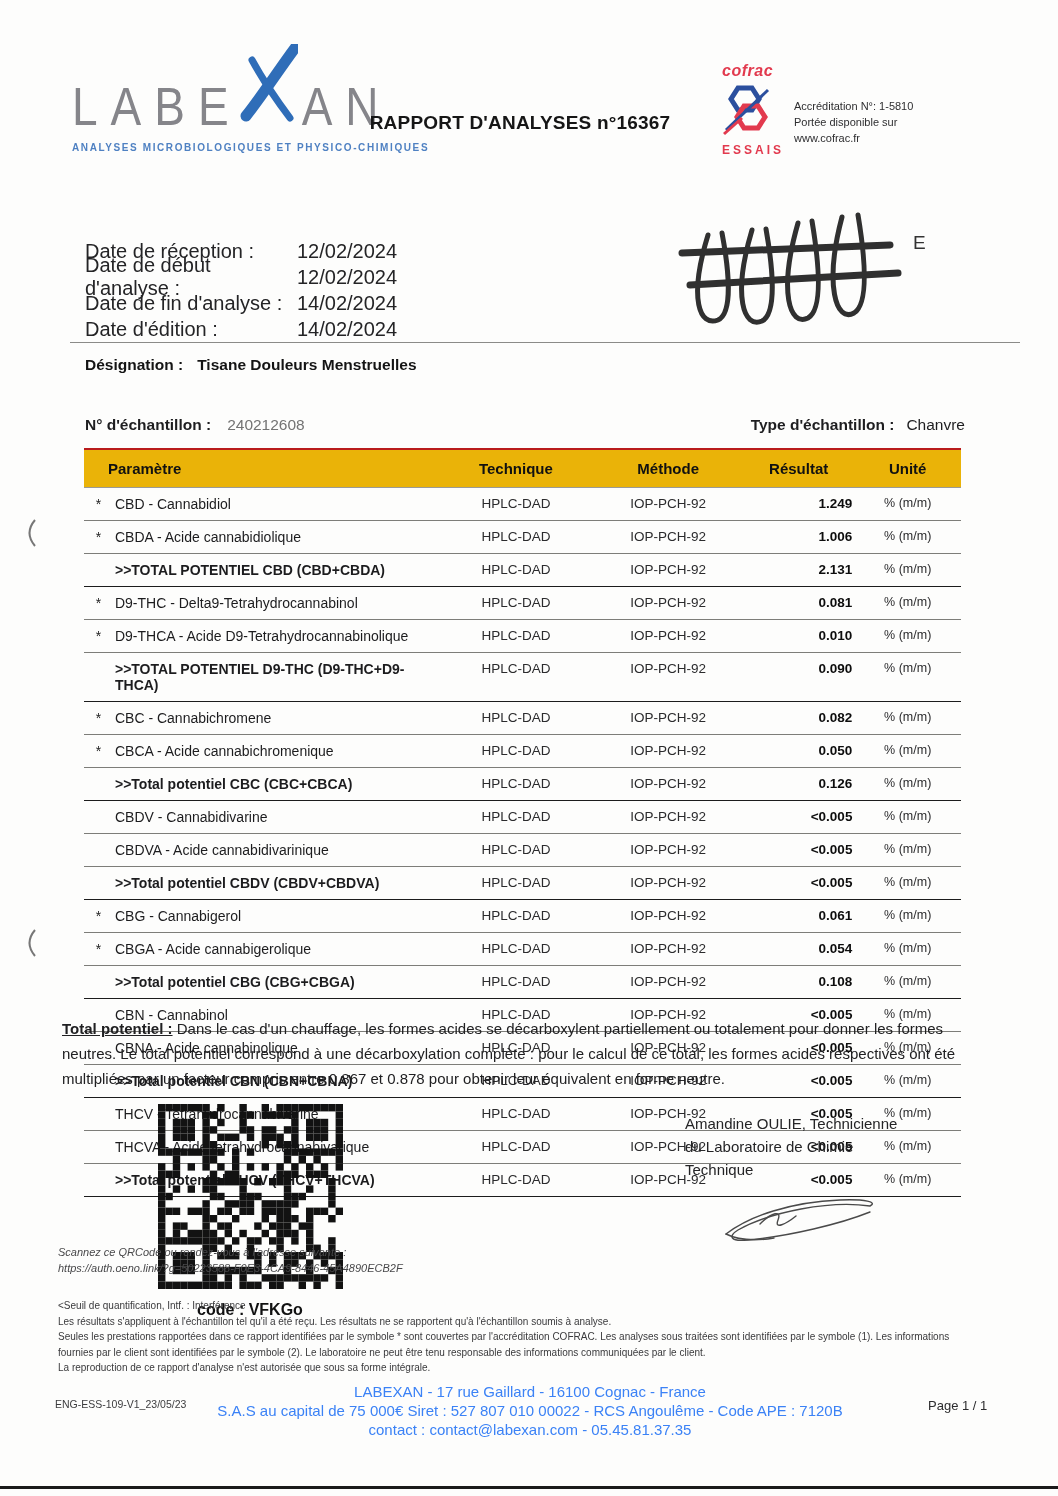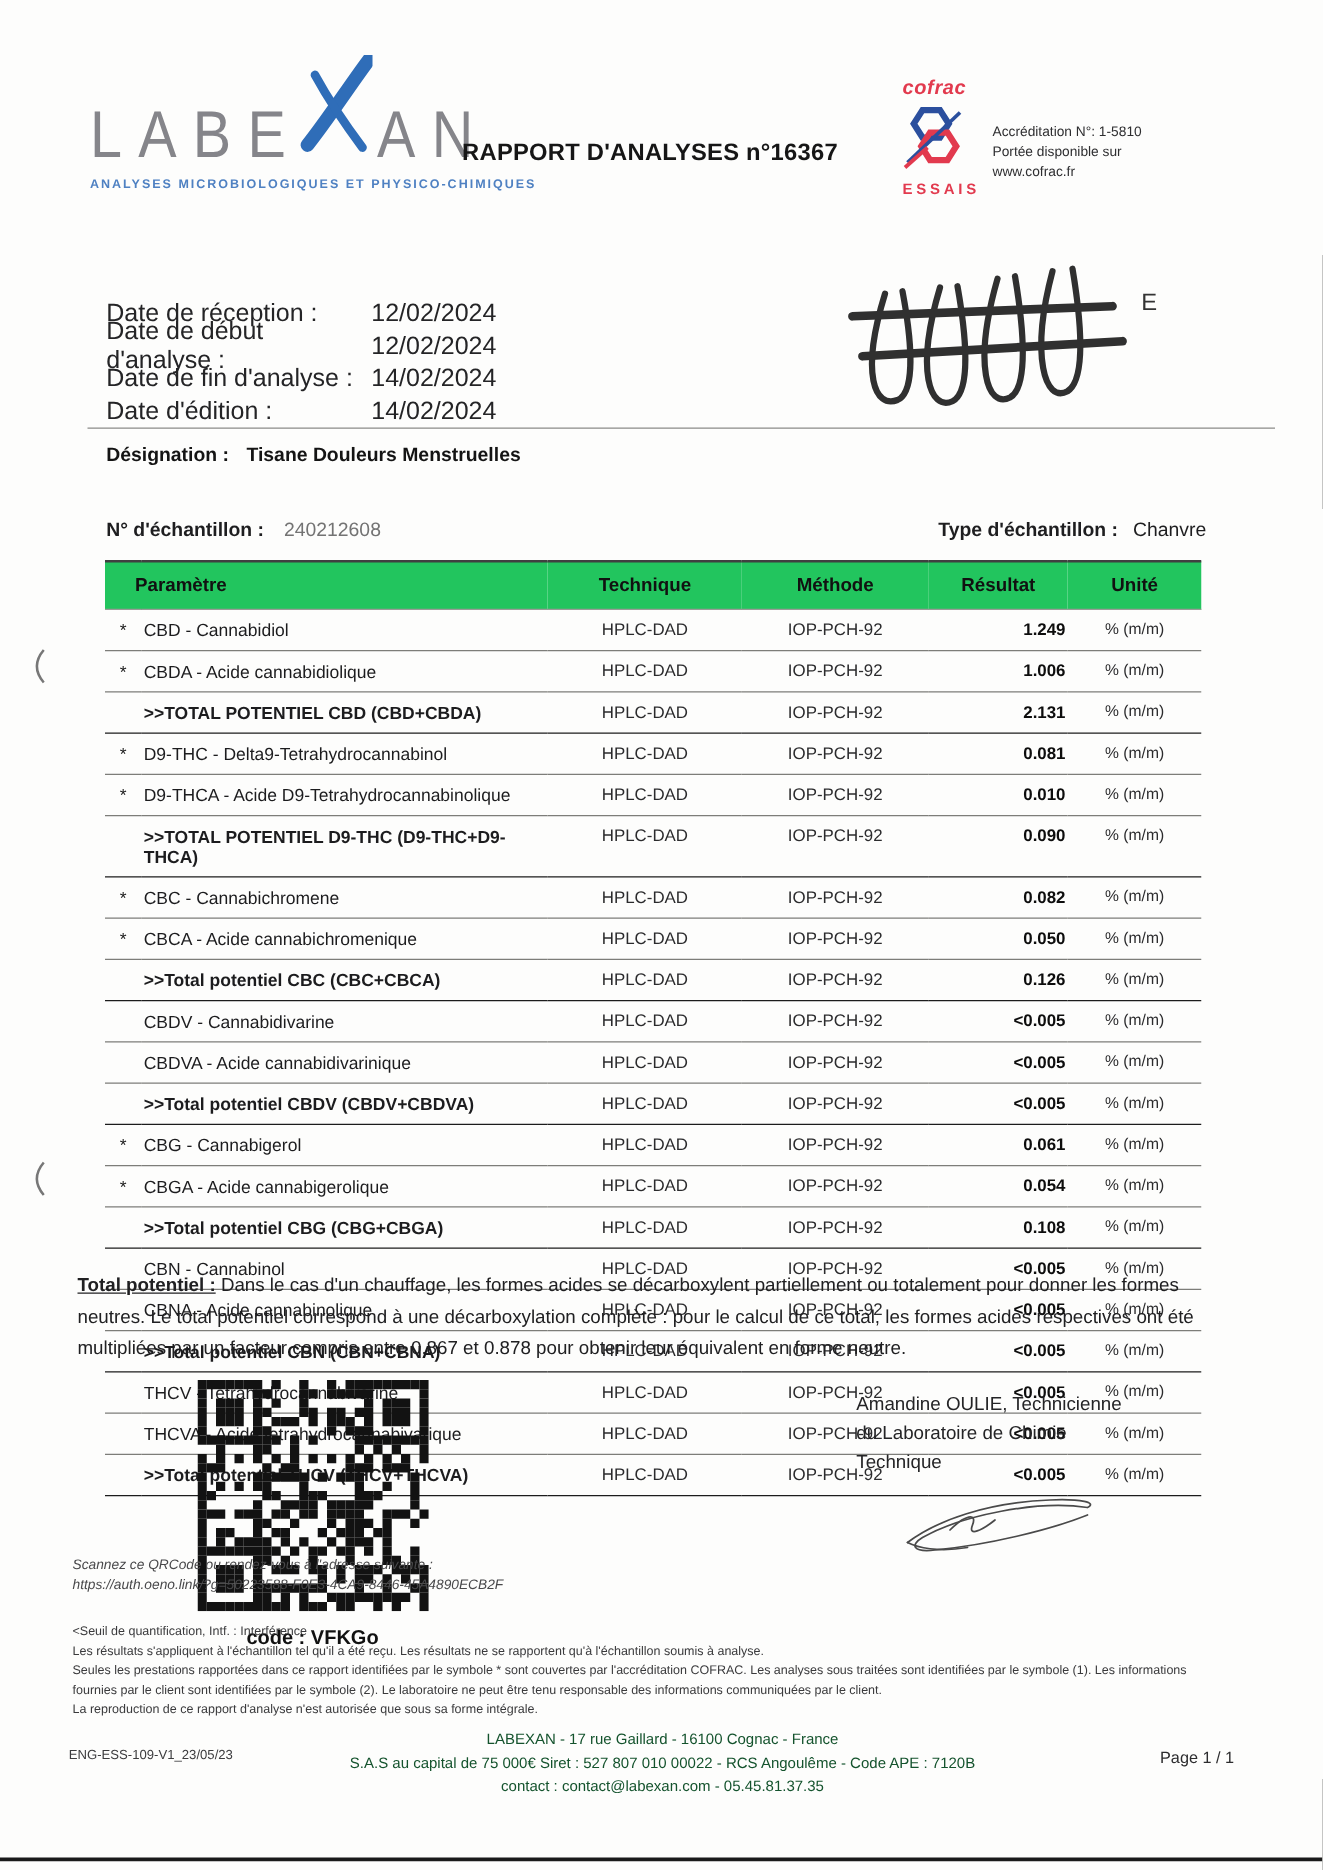--- a/index.html
+++ b/index.html
@@ -35,21 +35,21 @@
   .designation .val{margin-left:14px;}
   .sample-line{position:absolute;left:85px;top:416px;width:880px;display:flex;font-size:15.5px;}
   .sample-num-label{font-weight:700;}
   .sample-num{margin-left:16px;color:#737373;}
   .sample-type{margin-left:auto;display:flex;}
   .sample-type .lbl{font-weight:700;}
   .sample-type .val{margin-left:12px;font-weight:400;}
   
   .results{position:absolute;left:84px;top:448px;width:877px;}
   table{border-collapse:collapse;width:877px;font-size:13.5px;color:#1c1c1e;}
-  thead tr{background:#22c55e;border-top:2px solid #404040;border-bottom:1px solid #9a9a96;}
+  thead tr{background:#eab308;border-top:2px solid #b91c1c;border-bottom:1px solid #9a9a96;}
   th{font-size:15px;font-weight:700;color:#111;padding:10px 2px;}
   th.h-param{text-align:left;padding-left:24px;}
   td{padding:8px 2px;vertical-align:top;}
   td.star{width:26px;text-align:center;font-size:14px;color:#222;}
   td.param{width:330px;text-align:left;font-size:14px;}
   td.technique{width:155px;text-align:center;color:#2b2b2d;}
   td.methode{width:150px;text-align:center;color:#2b2b2d;}
   td.resultat{width:110px;text-align:right;font-weight:700;color:#0d0d0d;}
   td.unite{width:106px;text-align:center;font-size:12.5px;color:#2b2b2d;}
   tbody tr{border-bottom:1px solid #7d7d79;}
@@ -62,21 +62,21 @@
   .qr-wrap{position:absolute;left:155px;top:1104px;width:190px;text-align:center;}
   .qr-caption{margin-top:8px;font-size:16px;font-weight:700;color:#111;}
   .scan-note{position:absolute;left:58px;top:1244px;font-size:11px;font-style:italic;color:#48484a;line-height:16px;}
   
   .signatory{position:absolute;left:685px;top:1112px;font-size:15px;line-height:23px;color:#242426;}
   .signature{position:absolute;left:720px;top:1190px;}
   
   .legal{position:absolute;left:58px;top:1298px;font-size:10px;line-height:15.5px;color:#3a3a3c;width:960px;}
   
   .footer-center{position:absolute;left:200px;top:1382px;width:660px;text-align:center;
-    font-size:12px;line-height:19px;color:#14532d;}
+    font-size:15px;line-height:19px;color:#3b82f6;}
   .footer-code{position:absolute;left:55px;top:1398px;font-size:10.5px;color:#3c3c3e;}
   .footer-page{position:absolute;left:928px;top:1398px;font-size:13px;color:#2c2c2e;}
   .scan-bottom{position:absolute;left:0;top:1486px;width:1058px;height:3px;background:#1a1a1a;}
   .scan-mark{position:absolute;color:#555;}
 </style>
 </head>
 <body>
 
 <div class="page">
 

